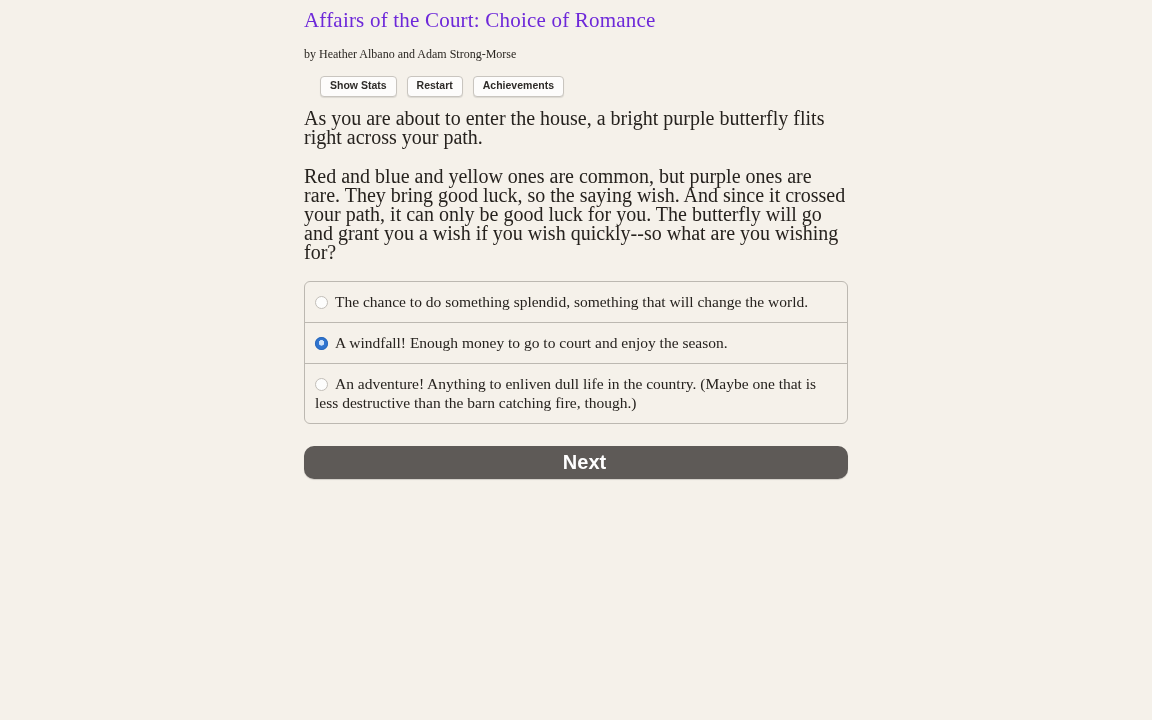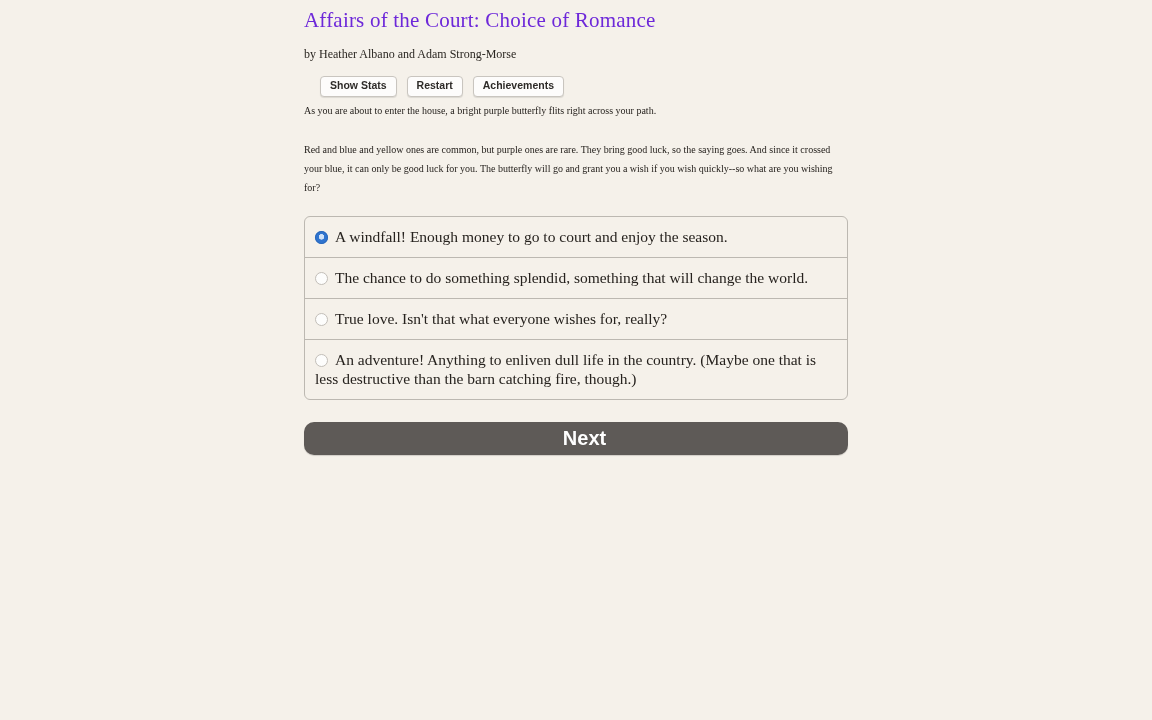--- a/index.html
+++ b/index.html
@@ -42,23 +42,23 @@
     color: #2e2b28;
     background: #fdfcfb;
     border: 1px solid #c9c5bf;
     border-radius: 4px;
     padding: 3px 9px 4px 9px;
     box-shadow: 0 1px 1px rgba(0,0,0,0.10);
     cursor: pointer;
     line-height: 1.1;
   }
   .story p {
-    font-size: 10px;
+    font-size: 20px;
     line-height: 19px;
-    margin: 4px 0 19px 0;
+    margin: 12px 0 19px 0;
     color: #26221e;
   }
   .story p + p { margin-top: 20px; }
   .choice-group {
     border: 1px solid #bcb8b1;
     border-radius: 6px;
     overflow: hidden;
     background: #f5f1ea;
     margin-top: 2px;
   }
@@ -114,32 +114,29 @@
   <p class="byline">by Heather Albano and Adam Strong-Morse</p>
 
   <div class="toolbar">
     <button class="toolbar-btn">Show Stats</button>
     <button class="toolbar-btn">Restart</button>
     <button class="toolbar-btn">Achievements</button>
   </div>
 
   <div class="story">
     <p>As you are about to enter the house, a bright purple butterfly flits right across your path.</p>
-    <p>Red and blue and yellow ones are common, but purple ones are rare. They bring good luck, so the saying goes. And since it crossed your blue, it can only be good luck for you. The butterfly will go and grant you a wish if you wish quickly--so what are you wishing for?</p>
+    <p>Red and blue and yellow ones are common, but purple ones are rare. They bring good luck, so the saying wish. And since it crossed your path, it can only be good luck for you. The butterfly will go and grant you a wish if you wish quickly--so what are you wishing for?</p>
   </div>
 
   <div class="choice-group">
     <label class="choice-row">
-      <span class="radio selected"></span><span>A windfall! Enough money to go to court and enjoy the season.</span>
-    </label>
-    <label class="choice-row">
       <span class="radio"></span><span>The chance to do something splendid, something that will change the world.</span>
     </label>
     <label class="choice-row">
-      <span class="radio"></span><span>True love. Isn't that what everyone wishes for, really?</span>
+      <span class="radio selected"></span><span>A windfall! Enough money to go to court and enjoy the season.</span>
     </label>
     <label class="choice-row">
       <span class="radio"></span><span>An adventure! Anything to enliven dull life in the country. (Maybe one that is less destructive than the barn catching fire, though.)</span>
     </label>
   </div>
 
   <button class="next-button">Next</button>
 
 </div>
 

